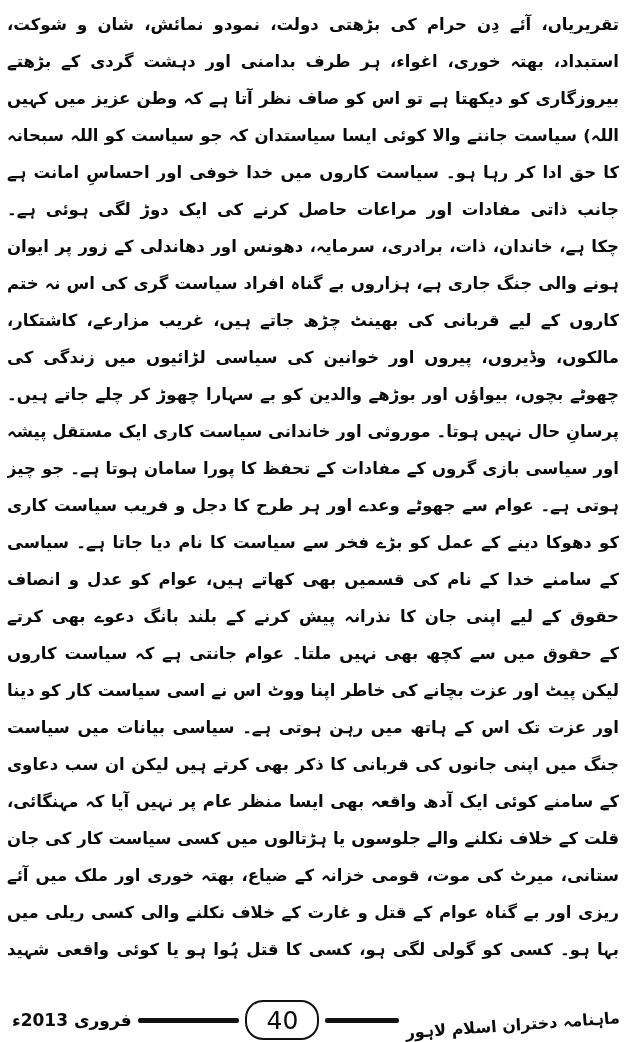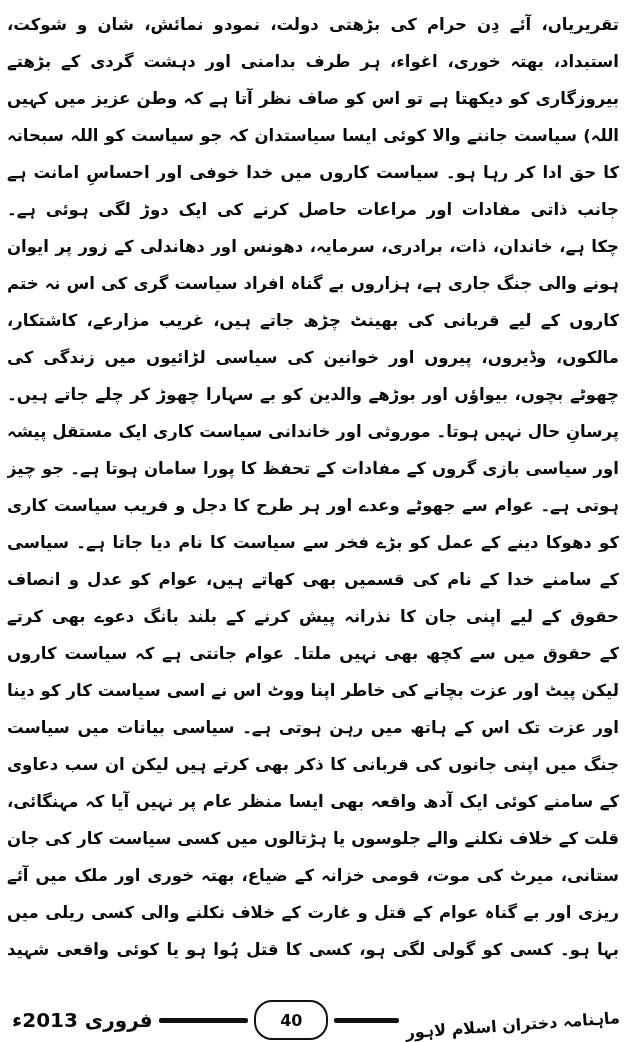--- a/index.html
+++ b/index.html
@@ -29,32 +29,32 @@
   }
   .line.last{
     text-align-last:right;
   }
   .footer{
     position:absolute;left:8px;right:4px;top:1000px;height:40px;
     display:flex;align-items:center;color:#0a0a0a;
   }
   .footer-date{
     direction:rtl;
-    font-size:20px;font-weight:bold;white-space:nowrap;
+    font-size:17px;font-weight:bold;white-space:nowrap;
     padding-left:4px;
   }
   .footer-rule{
     height:5px;background:#111111;flex:1;margin:0 6px;border-radius:2px;
   }
   .footer-rule.left{flex:1.45;}
   .footer-rule.right{flex:1.05;}
   .page-badge{
     width:70px;height:36px;border:2.5px solid #111111;border-radius:18px;
     display:flex;align-items:center;justify-content:center;
-    font-size:16px;font-weight:700;background:#ffffff;flex:0 0 auto;
+    font-size:25px;font-weight:400;background:#ffffff;flex:0 0 auto;
   }
   .footer-magazine{
     direction:rtl;
     font-size:16px;font-weight:bold;white-space:nowrap;
     transform:rotate(-4deg);
     transform-origin:right center;
     padding-right:2px;margin-bottom:6px;
   }
 </style>
 </head>

